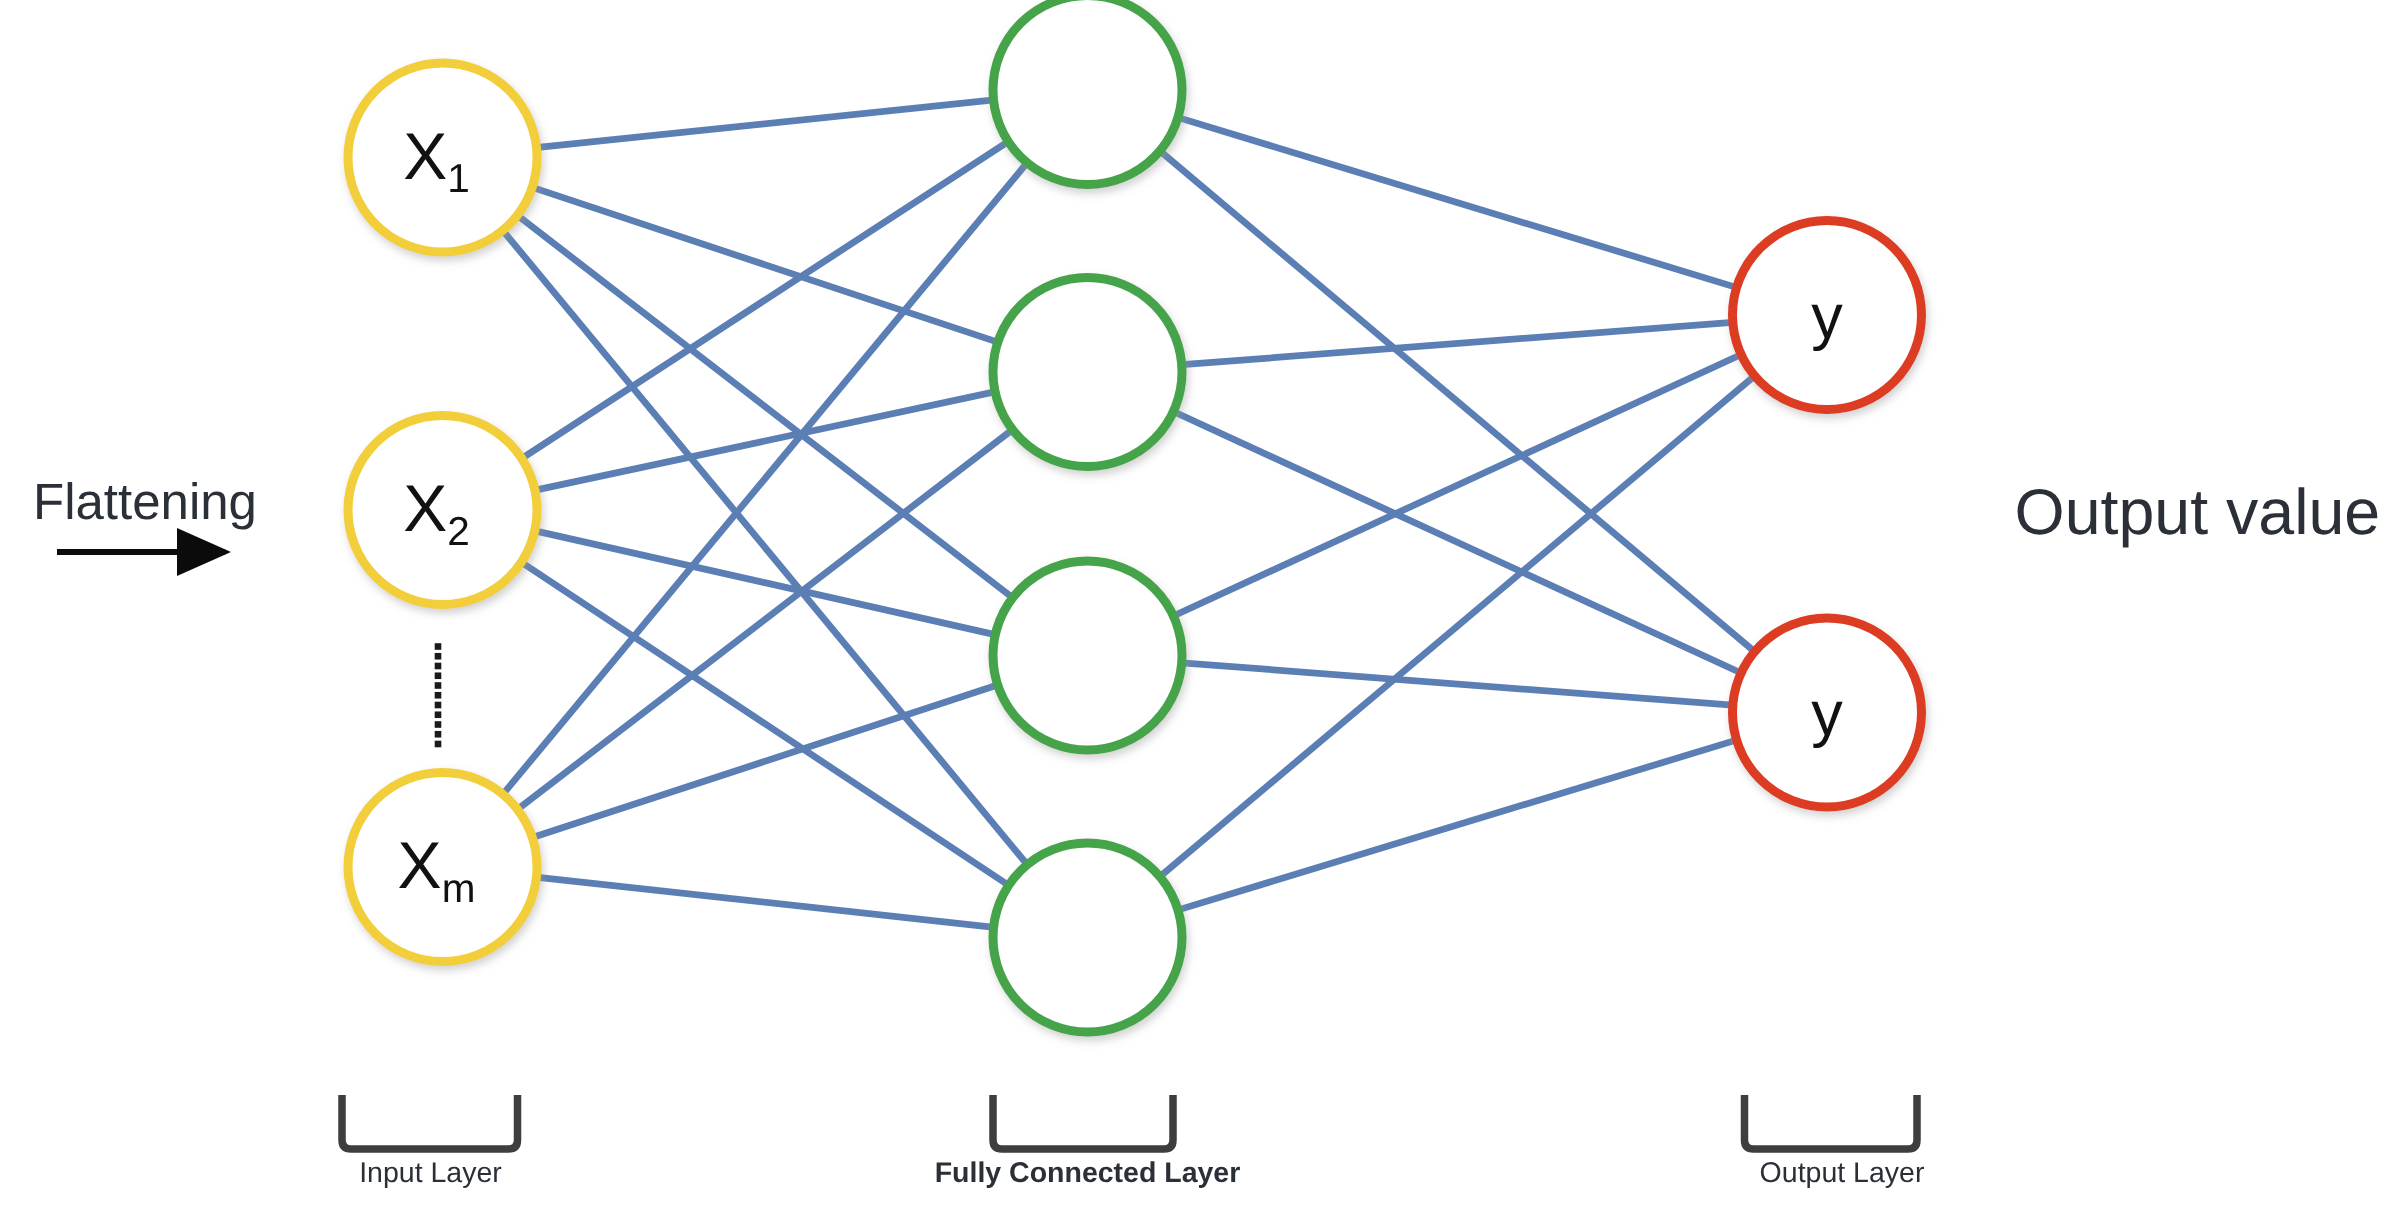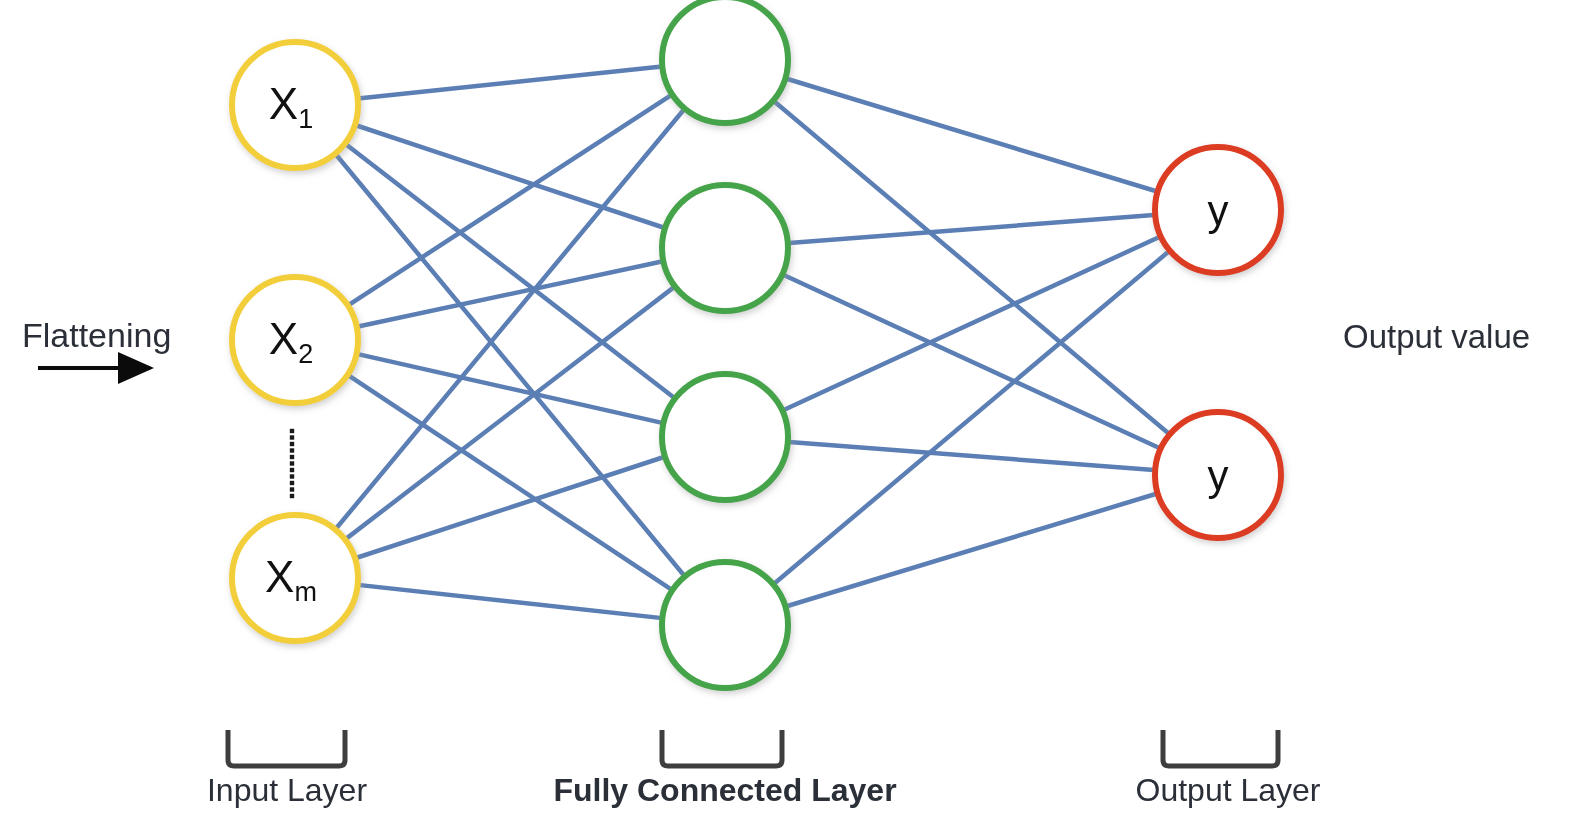--- a/index.html
+++ b/index.html
@@ -42,31 +42,31 @@
     font-size: 42px;
     fill: #111111;
   }
   .caption-text {
     position: absolute;
     font-family: "Liberation Sans", sans-serif;
     color: #2b2f38;
     white-space: nowrap;
   }
   .layer-caption {
-    font-size: 32px;
+    font-size: 19px;
     text-align: center;
     transform: translateX(-50%);
   }
   #flattening-label {
     font-size: 34px;
     left: 22px;
     top: 316px;
   }
   #output-value-label {
-    font-size: 33px;
+    font-size: 43px;
     left: 1343px;
     top: 318px;
   }
   #caption-input   { left: 287px; top: 772px; }
   #caption-hidden  { left: 725px; top: 772px; font-weight: bold; }
   #caption-output  { left: 1228px; top: 772px; }
 </style>
 </head>
 <body>
 

